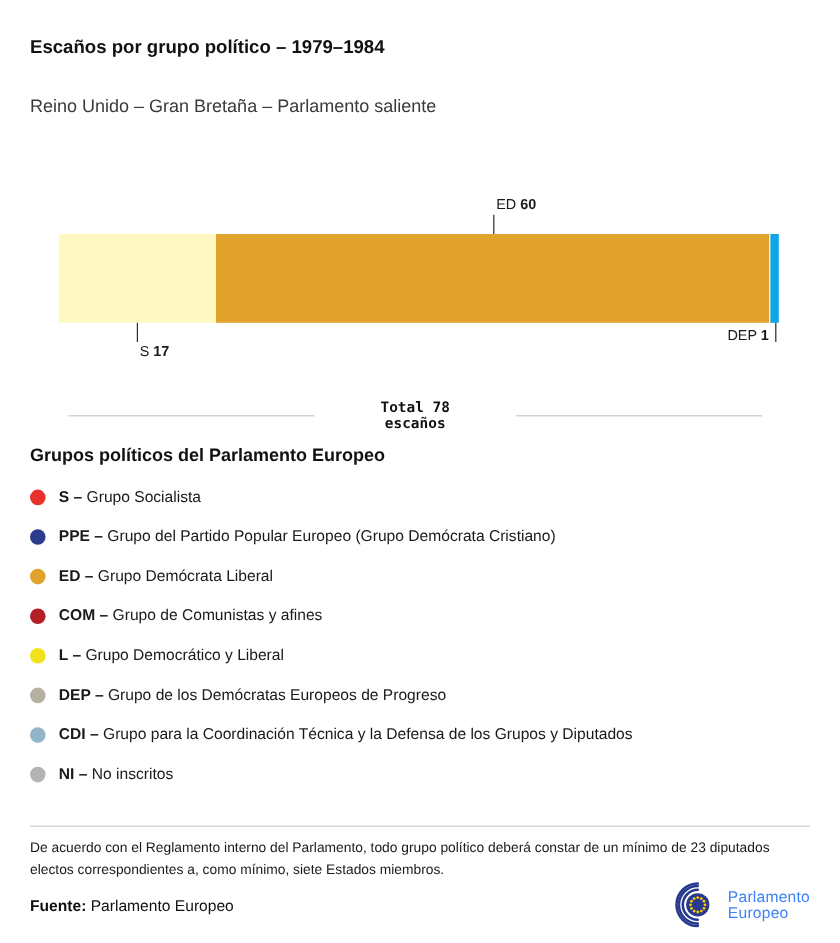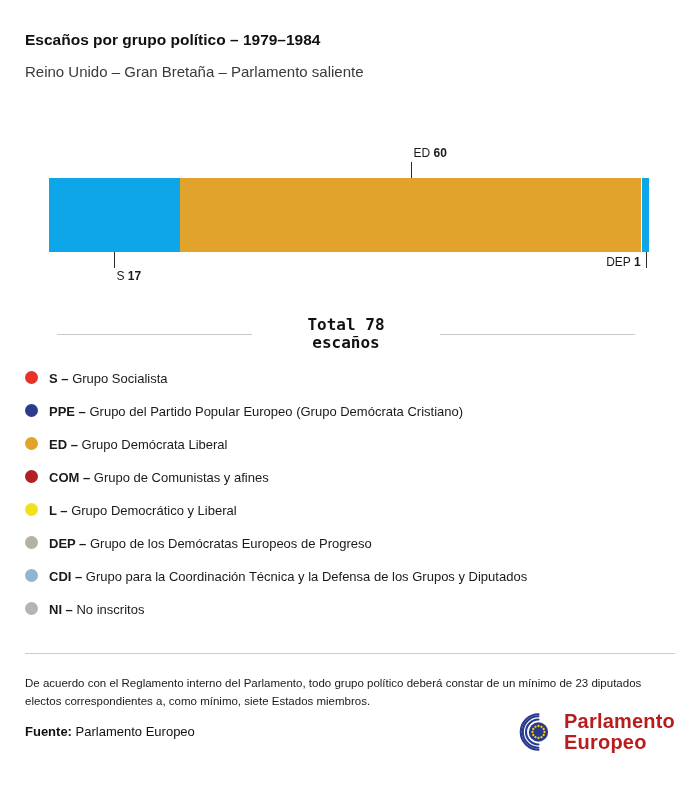--- a/index.html
+++ b/index.html
@@ -11,21 +11,21 @@
     background: #fff;
     overflow: hidden;
     font-family: "Liberation Sans", sans-serif;
     color: #1a1a1a;
   }
   h1.title {
     margin: 0; padding-top: 31px;
     font-size: 15.5px; font-weight: bold; color: #111;
   }
   .subtitle {
-    margin-top: 14px;
+    margin-top: 31px;
     font-size: 15px; font-weight: 400; color: #3a3a3a;
   }
   
   .chart {
     margin-top: 62px;
     padding: 36px 0 38px 0;
   }
   .bar {
     display: flex;
     height: 74px;
@@ -55,70 +55,70 @@
   .total {
     display: flex; align-items: center;
     margin: 26px 40px 0 32px;
   }
   .total .rule { flex: 1; height: 1px; background: #c9c9c9; }
   .total-text {
     margin: 0 55px;
     text-align: center;
     font-family: "DejaVu Sans Mono", monospace;
     font-weight: bold;
-    font-size: 16px; line-height: 1.15; color: #111;
+    font-size: 12px; line-height: 1.15; color: #111;
   }
   
   h2.legend-heading {
     margin: 10px 0 0 0;
     font-size: 15px; font-weight: bold; color: #111;
   }
   .legend { margin-top: 2px; }
   .legend-row {
-    display: flex; align-items: flex-start;
+    display: flex; align-items: flex-end;
     margin-top: 18px;
     font-size: 13px;
   }
   .legend-row .dot {
     width: 13px; height: 13px; border-radius: 50%;
     margin-right: 11px; flex: none;
   }
   .legend-row b { font-weight: bold; }
   
   hr.divider {
     margin: 36px 0 0 0;
     border: none; border-top: 1px solid #cccccc;
   }
   .footnote {
-    margin: 20px 0 0 0;
+    margin: 9px 0 0 0;
     font-size: 11.5px; line-height: 1.6; color: #1a1a1a;
     max-width: 645px;
   }
   .footer {
     display: flex; justify-content: space-between; align-items: center;
   }
   .source { font-size: 13px; color: #111; }
   .source b { font-weight: bold; }
   .logo { display: flex; align-items: center; gap: 8px; cursor: pointer; }
   .logo-text {
-    font-size: 20px; font-weight: bold; color: #b91c1c; line-height: 1.06;
+    font-size: 13px; font-weight: normal; color: #3b82f6; line-height: 1.06;
     letter-spacing: 0.2px;
   }
 </style>
 </head>
 <body>
 
 <div class="page">
 
   <h1 class="title">Escaños por grupo político – 1979–1984</h1>
   <div class="subtitle">Reino Unido – Gran Bretaña – Parlamento saliente</div>
 
   <div class="chart">
     <div class="bar">
-        <div class="segment" style="width: 21.7949%; background: #0ea5e9;">
+        <div class="segment" style="width: 21.7949%; background: #fef9c3;">
           <div class="tick below"></div>
           <div class="seg-label below"><span>S </span><b>17</b></div>
         </div>
         <div class="segment" style="width: 76.9231%; background: rgb(225, 163, 43);">
           <div class="tick above"></div>
           <div class="seg-label above"><span>ED </span><b>60</b></div>
         </div>
         <div class="segment" style="width: 1.28205%; background: #0ea5e9;">
           <div class="tick below"></div>
           <div class="seg-label below right"><span>DEP </span><b>1</b></div>
@@ -128,20 +128,21 @@
 
   <div class="total">
     <div class="rule"></div>
     <div class="total-text">
       <div>Total 78</div>
       <div>escaños</div>
     </div>
     <div class="rule"></div>
   </div>
 
+  <h2 class="legend-heading">Grupos políticos del Parlamento Europeo</h2>
   <div class="legend">
       <div class="legend-row">
         <span class="dot" style="background: rgb(232, 49, 42);"></span>
         <span><b>S – </b><span>Grupo Socialista</span></span>
       </div>
       <div class="legend-row">
         <span class="dot" style="background: rgb(43, 60, 143);"></span>
         <span><b>PPE – </b><span>Grupo del Partido Popular Europeo (Grupo Demócrata Cristiano)</span></span>
       </div>
       <div class="legend-row">

